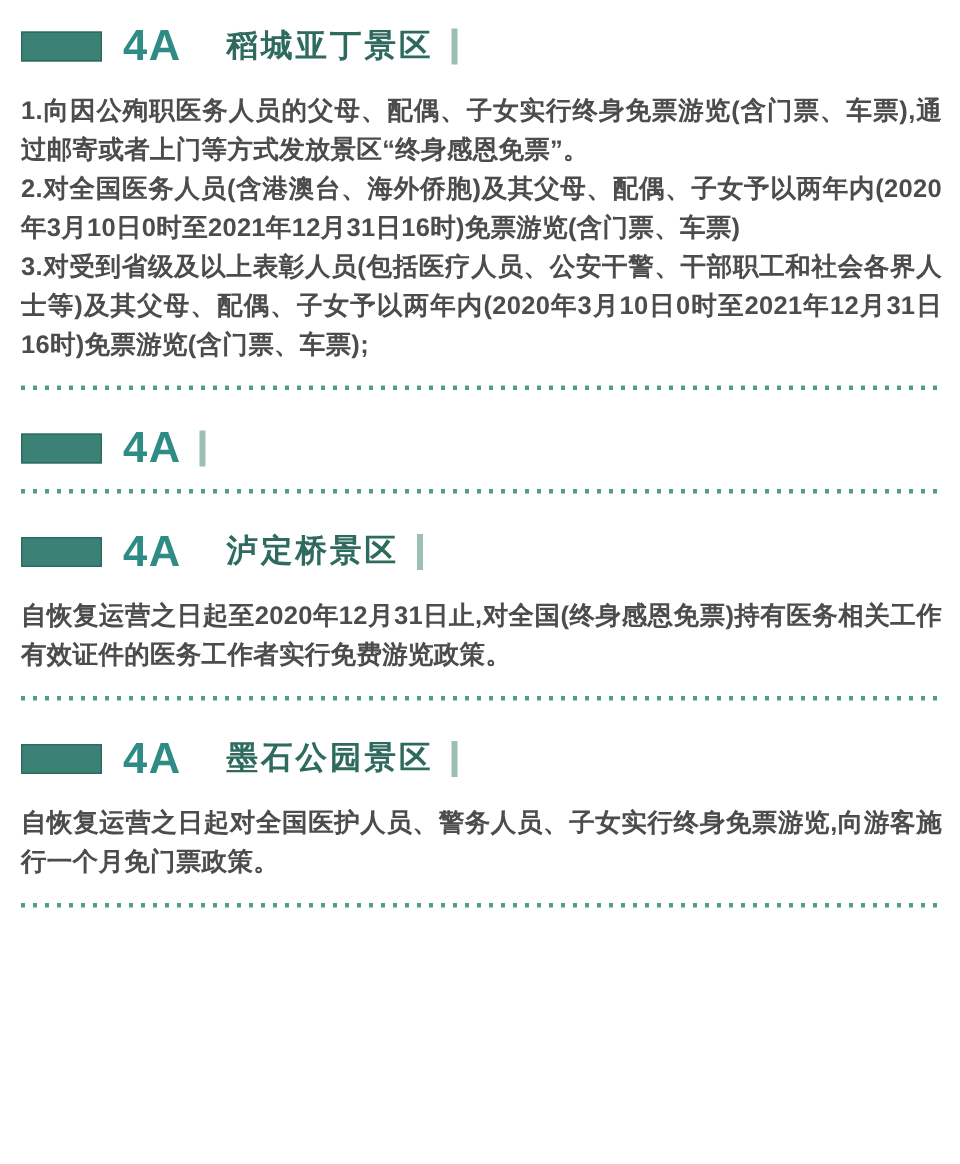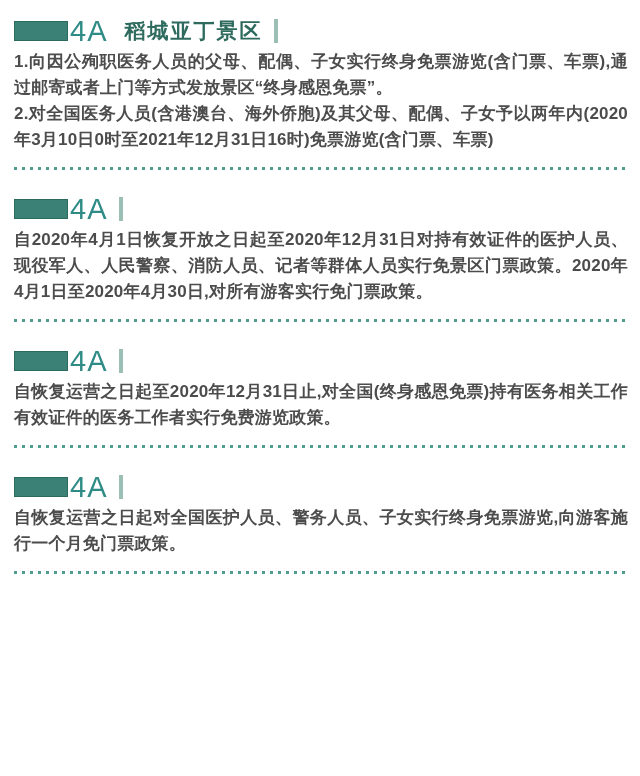--- a/index.html
+++ b/index.html
@@ -10,37 +10,37 @@
     font-family:"Liberation Sans","DejaVu Sans",sans-serif;
   }
   .section-header { display:flex; align-items:center; height:26px; }
   .header-block {
     width:54px; height:20px; flex:0 0 auto;
     background:var(--teal_block,#3B8175);
     border:1px solid var(--teal_block_border,#2C6C60);
     box-sizing:border-box;
   }
   .badge {
-    margin-left:2px;
-    font-size:29px; line-height:26px; font-weight:400;
+    margin-left:14px;
+    font-size:29px; line-height:26px; font-weight:700;
     color:var(--badge_color,#2F8B85);
     letter-spacing:1px;
   }
   .title {
-    margin-left:17px;
+    margin-left:30px;
     font-size:21px; line-height:26px; font-weight:700;
     color:var(--title_color,#2E6B5E);
     letter-spacing:2px;
   }
   .title-bar {
     margin-left:12px;
     width:4px; height:24px; flex:0 0 auto;
     background:var(--divider_bar_color,#9BBFB4);
   }
-  .section-body { margin-top:5px; }
+  .section-body { margin-top:17px; }
   .section-body p {
     margin:0; padding:0;
     font-size:17px; line-height:26px; font-weight:700;
     color:var(--body_text_color,#4C4C4C);
     letter-spacing:0.2px;
     text-align:justify;
   }
   .dotted-sep {
     height:3px;
     margin:14px 0 26px 0;
@@ -57,52 +57,52 @@
   <div class="section">
     <div class="section-header">
       <div class="header-block"></div>
       <div class="badge">4A</div>
       <div class="title">稻城亚丁景区</div>
       <div class="title-bar"></div>
     </div>
     <div class="section-body">
       <p>1.向因公殉职医务人员的父母、配偶、子女实行终身免票游览(含门票、车票),通过邮寄或者上门等方式发放景区“终身感恩免票”。</p>
       <p>2.对全国医务人员(含港澳台、海外侨胞)及其父母、配偶、子女予以两年内(2020年3月10日0时至2021年12月31日16时)免票游览(含门票、车票)</p>
+      <p>3.对受到省级及以上表彰人员(包括医疗人员、公安干警、干部职工和社会各界人士等)及其父母、配偶、子女予以两年内(2020年3月10日0时至2021年12月31日16时)免票游览(含门票、车票);</p>
     </div>
   </div>
   <div class="dotted-sep"></div>
 
   <div class="section">
     <div class="section-header">
       <div class="header-block"></div>
       <div class="badge">4A</div>
       <div class="title-bar"></div>
     </div>
-    <div class="section-body">
-      <p>自2020年4月1日恢复开放之日起至2020年12月31日对持有效证件的医护人员、现役军人、人民警察、消防人员、记者等群体人员实行免景区门票政策。2020年4月1日至2020年4月30日,对所有游客实行免门票政策。</p>
-    </div>
   </div>
   <div class="dotted-sep"></div>
 
   <div class="section">
     <div class="section-header">
       <div class="header-block"></div>
       <div class="badge">4A</div>
+      <div class="title">泸定桥景区</div>
       <div class="title-bar"></div>
     </div>
     <div class="section-body">
       <p>自恢复运营之日起至2020年12月31日止,对全国(终身感恩免票)持有医务相关工作有效证件的医务工作者实行免费游览政策。</p>
     </div>
   </div>
   <div class="dotted-sep"></div>
 
   <div class="section">
     <div class="section-header">
       <div class="header-block"></div>
       <div class="badge">4A</div>
+      <div class="title">墨石公园景区</div>
       <div class="title-bar"></div>
     </div>
     <div class="section-body">
       <p>自恢复运营之日起对全国医护人员、警务人员、子女实行终身免票游览,向游客施行一个月免门票政策。</p>
     </div>
   </div>
   <div class="dotted-sep"></div>
 
 </div>
 

